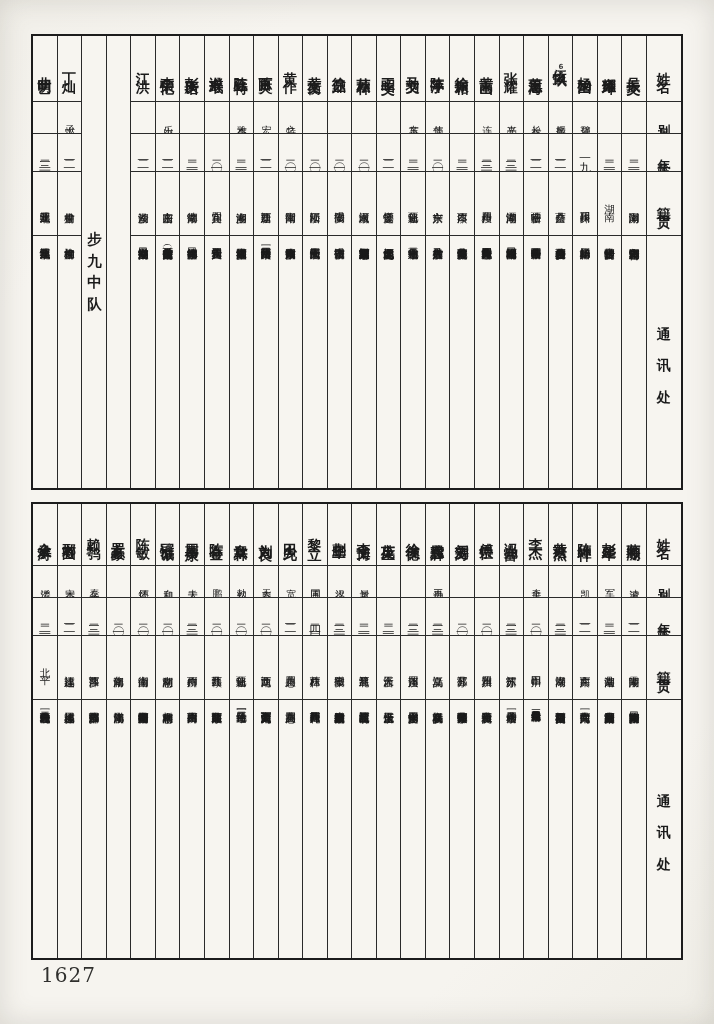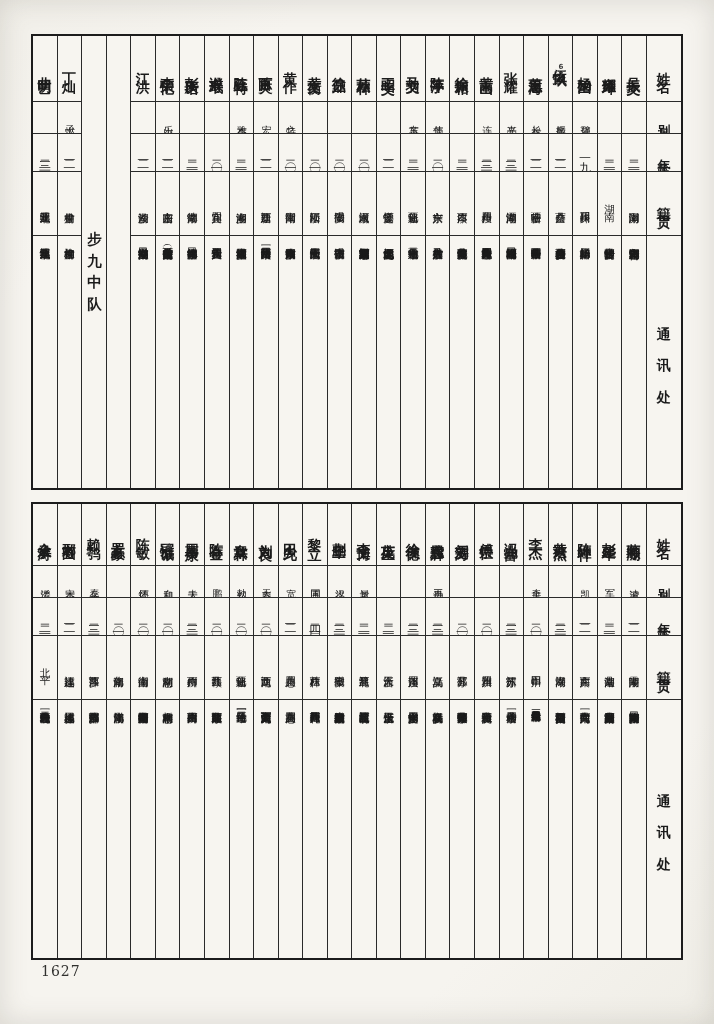--- a/index.html
+++ b/index.html
@@ -56,21 +56,21 @@
   .spacer-col { background:transparent; }
 
   .note { font-size:7px; letter-spacing:0; color:#3a3a3a; }
   .addr.long { font-size:9.5px; }
   .sp2name   { letter-spacing:.55em !important; }
   .sp2native { letter-spacing:.8em  !important; }
 
   .page-number {
     position:absolute; left:41px; top:963px;
     font-family:"DejaVu Serif","Liberation Serif",serif;
-    font-size:14px; color:#30302e; letter-spacing:1px;
+    font-size:20px; color:#30302e; letter-spacing:1px;
   }
 </style>
 </head>
 <body>
 
 <div class="page">
   <div class="table top" id="table-top">
       <div class="col hdr-col">
         <div class="cell name">姓名</div>
         <div class="cell alias">别号</div>

